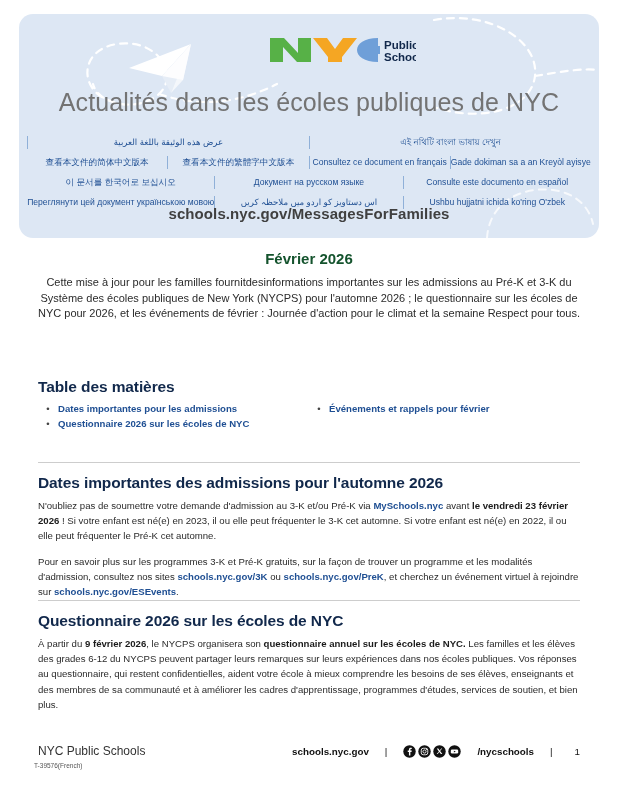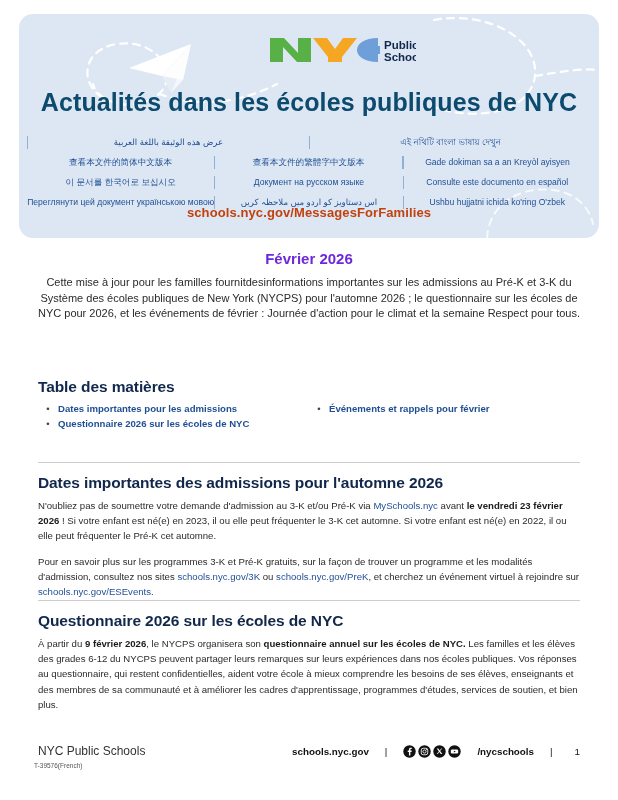--- a/index.html
+++ b/index.html
@@ -52,22 +52,22 @@
   }
   .logo-svg { display: inline-block; vertical-align: middle; }
 
   .banner-title {
     position: absolute;
     left: 0;
     top: 74px;
     width: 580px;
     text-align: center;
     font-size: 25px;
-    font-weight: 700;
-    color: #0c4a6e;
+    font-weight: 400;
+    color: #737373;
     letter-spacing: 0.1px;
   }
 
   .lang-grid {
     position: absolute;
     left: 8px;
     top: 118px;
     width: 564px;
   }
   .lang-row {
@@ -91,35 +91,35 @@
     background: #8fb0d8;
     flex: 0 0 1px;
   }
 
   .banner-url {
     position: absolute;
     left: 0;
     top: 191px;
     width: 580px;
     text-align: center;
-    font-size: 13px;
-    font-weight: bold;
-    color: #c2410c;
+    font-size: 15px;
+    font-weight: bold;
+    color: #404040;
     letter-spacing: 0.1px;
   }
 
   
   .month {
     position: absolute;
     left: 0; top: 250px;
     width: 618px;
     text-align: center;
     font-size: 15px;
     font-weight: bold;
-    color: #6d28d9;
+    color: #14532d;
   }
   .intro {
     position: absolute;
     left: 36px; top: 275px;
     width: 546px;
     text-align: center;
     font-size: 11px;
     line-height: 15.5px;
     color: #2b2b2b;
   }
@@ -187,21 +187,21 @@
   p.body {
     font-size: 9.6px;
     line-height: 15.2px;
     color: #2b2b2b;
     margin: 0 0 10px 0;
     text-align: left;
   }
   p.body:last-child { margin-bottom: 12px; }
   .lnk {
     color: #1f4f93;
-    font-weight: normal;
+    font-weight: bold;
   }
   .bld { font-weight: bold; color: #1b1b1b; }
 
   
   .footer {
     position: absolute;
     left: 38px; top: 744px;
     width: 542px;
     display: flex;
     justify-content: space-between;
@@ -279,20 +279,21 @@
         <div class="lang-sep"></div>
         <div class="lang-cell">عرض هذه الوثيقة باللغة العربية</div>
         <div class="lang-sep"></div>
         <div class="lang-cell">এই নথিটি বাংলা ভাষায় দেখুন</div>
       </div>
       <div class="lang-row">
         <div class="lang-cell">查看本文件的简体中文版本</div>
         <div class="lang-sep"></div>
         <div class="lang-cell">查看本文件的繁體字中文版本</div>
         <div class="lang-sep"></div>
+        <div class="lang-cell">Consultez ce document en français</div>
         <div class="lang-sep"></div>
         <div class="lang-cell">Gade dokiman sa a an Kreyòl ayisyen</div>
       </div>
       <div class="lang-row">
         <div class="lang-cell">이 문서를 한국어로 보십시오</div>
         <div class="lang-sep"></div>
         <div class="lang-cell">Документ на русском языке</div>
         <div class="lang-sep"></div>
         <div class="lang-cell">Consulte este documento en español</div>
       </div>

